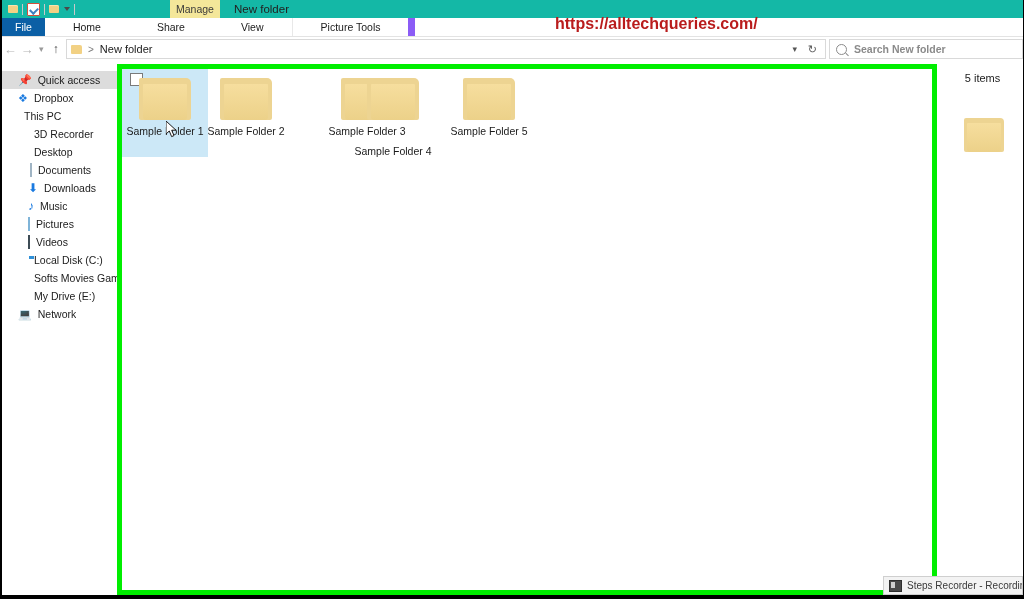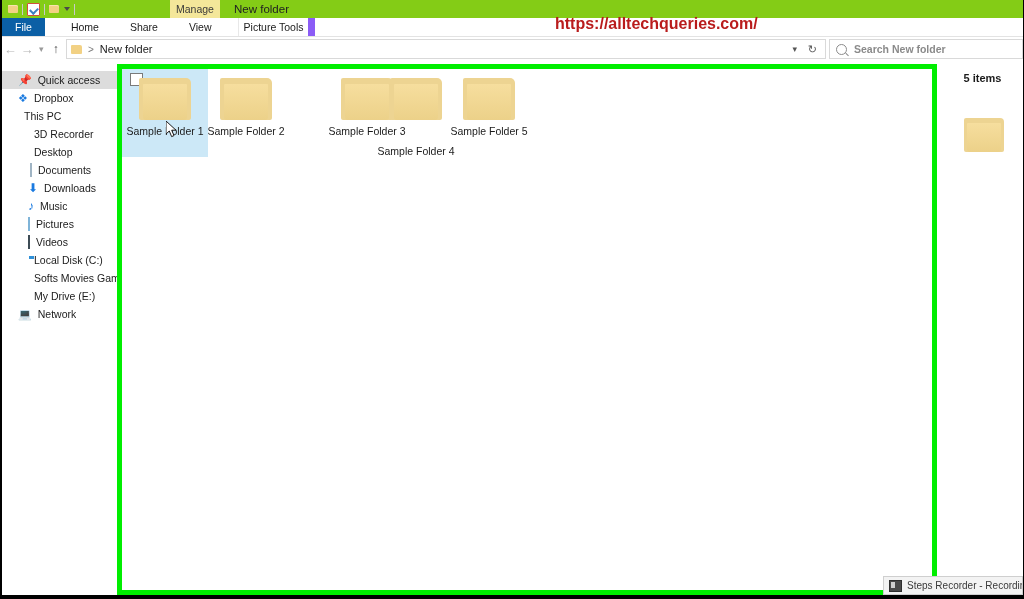--- a/index.html
+++ b/index.html
@@ -15,21 +15,21 @@
   .win{
     position:absolute;
     left:2px;top:0;width:1021px;height:597px;
     background:#ffffff;
     overflow:hidden;
   }
 
   
   .titlebar{
     position:absolute;left:0;top:0;width:100%;height:18px;
-    background:#84cc16;
+    background:#14b8a6;
   }
   .qat{position:absolute;left:6px;top:2px;display:flex;align-items:center;gap:4px;height:14px;}
   .qat .sep{width:1px;height:11px;background:#c9c9c9;display:inline-block;}
   .mini-folder{
     width:10px;height:8px;background:#f2d184;border-radius:1px 2px 1px 1px;
     box-shadow:inset 0 1px 0 #fae4ae;
   }
   .mini-prop{
     width:11px;height:11px;border:1px solid #d1503c;background:#fff;border-radius:1px;
     position:relative;
@@ -51,24 +51,24 @@
   .win-title{
     position:absolute;left:232px;top:0;height:18px;display:flex;align-items:center;
     font-size:11.5px;color:#222;
   }
 
   
   .ribbon{
     position:absolute;left:0;top:18px;width:100%;height:18px;
     background:#ffffff;border-bottom:1px solid #e3e3e3;
   }
-  .tabs{display:flex;height:18px;align-items:flex-start;gap:21px;}
+  .tabs{display:flex;height:18px;align-items:flex-start;}
   .tab{
     display:flex;align-items:center;justify-content:center;
-    font-size:10.5px;color:#1b1b1b;padding:0 5px;height:18px;white-space:nowrap;
+    font-size:10.5px;color:#1b1b1b;padding:0 28px;height:18px;white-space:nowrap;
   }
   .tab.file{background:#0b5fa5;color:#fff;padding:0 13px;}
   .tab.ctx{border-left:1px solid #e8e8e8;border-right:7px solid #8b5cf6;}
 
   
   .addressbar{
     position:absolute;left:0;top:37px;width:100%;height:24px;
     background:#fff;border-bottom:1px solid #e6e6e6;
     display:flex;align-items:center;
   }
@@ -172,21 +172,21 @@
   }
   .tooltip{
     position:absolute;left:46px;top:77px;width:139px;
     background:#f7f7f7;border:1px solid #c4c4c4;
     padding:3px 5px 4px 5px;box-sizing:border-box;
     font-size:10.5px;color:#1b1b1b;line-height:13px;z-index:30;
   }
 
   
   .preview{
-    position:absolute;left:940px;top:0;width:81px;height:536px;background:#fff;font-weight:bold;
+    position:absolute;left:940px;top:0;width:81px;height:536px;background:#fff;
   }
   .pv-count{
     position:absolute;left:0;top:11px;width:81px;text-align:center;
     font-size:11px;color:#1b1b1b;
   }
   .pv-folder{position:absolute;left:22px;top:57px;width:40px;height:34px;}
   .pv-folder .back{position:absolute;left:0;top:0;width:40px;height:34px;background:#edd492;border-radius:2px 4px 2px 2px;}
   .pv-folder .front{position:absolute;left:3px;top:5px;width:34px;height:29px;background:linear-gradient(#f6de9e,#ecd189);border-radius:1px 1px 3px 3px;}
 
   
@@ -332,21 +332,21 @@
           </div>
           <div class="item-label">Sample Folder 2</div>
         </div>
         <div class="item" style="left: 156px; margin-left: 46px;">
           <div class="folder-ico">
             <div class="back"></div>
             <div class="front"></div>
           </div>
           <div class="item-label">Sample Folder 3</div>
         </div>
-        <div class="item" style="left: 251px; gap: 28px;">
+        <div class="item" style="left: 228px; gap: 28px;">
           <div class="folder-ico">
             <div class="back"></div>
             <div class="front"></div>
           </div>
           <div class="item-label">Sample Folder 4</div>
         </div>
         <div class="item" style="left: 324px;">
           <div class="folder-ico">
             <div class="back"></div>
             <div class="front"></div>

